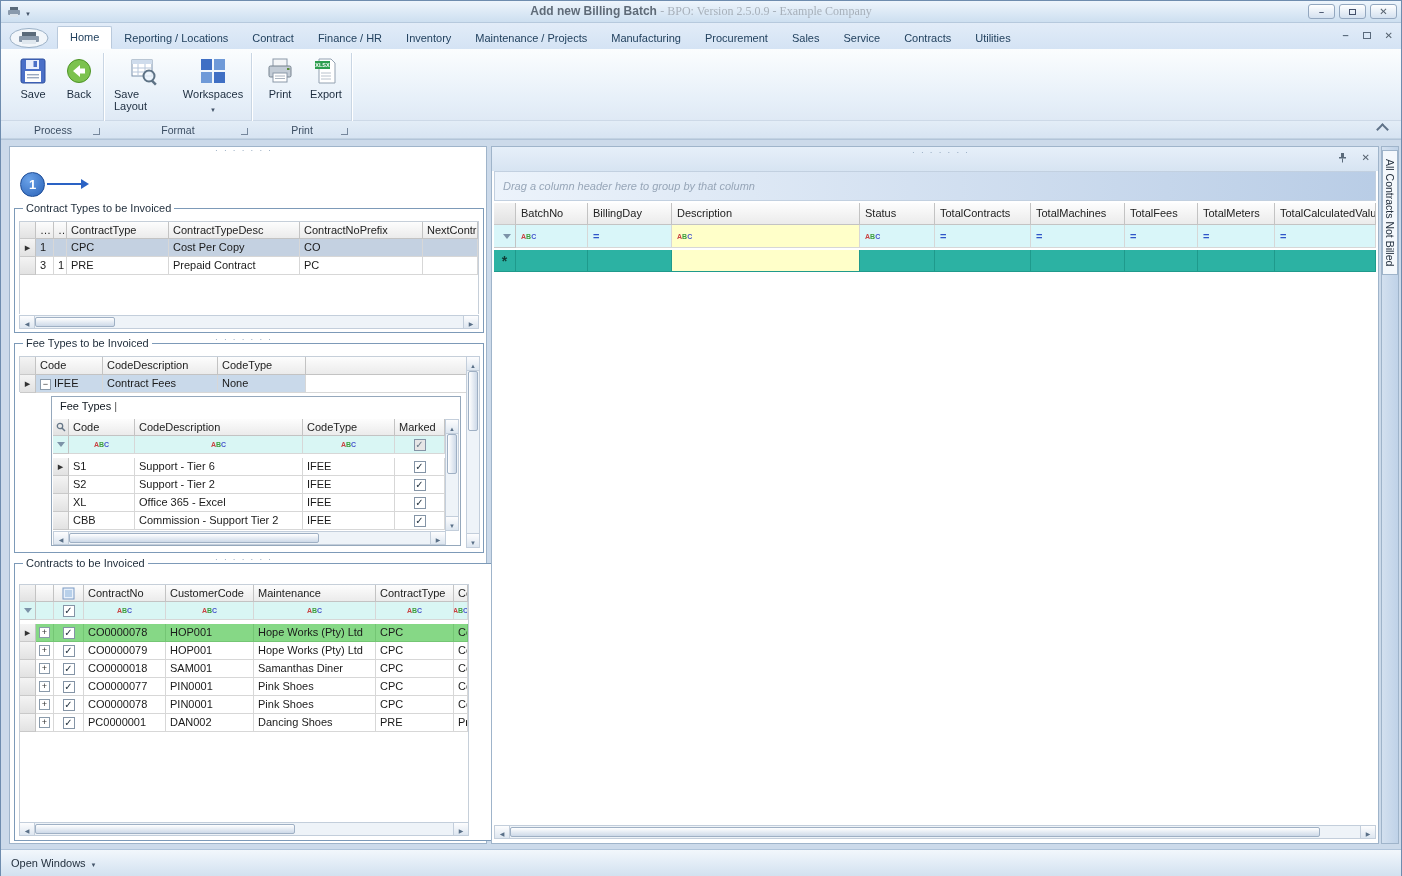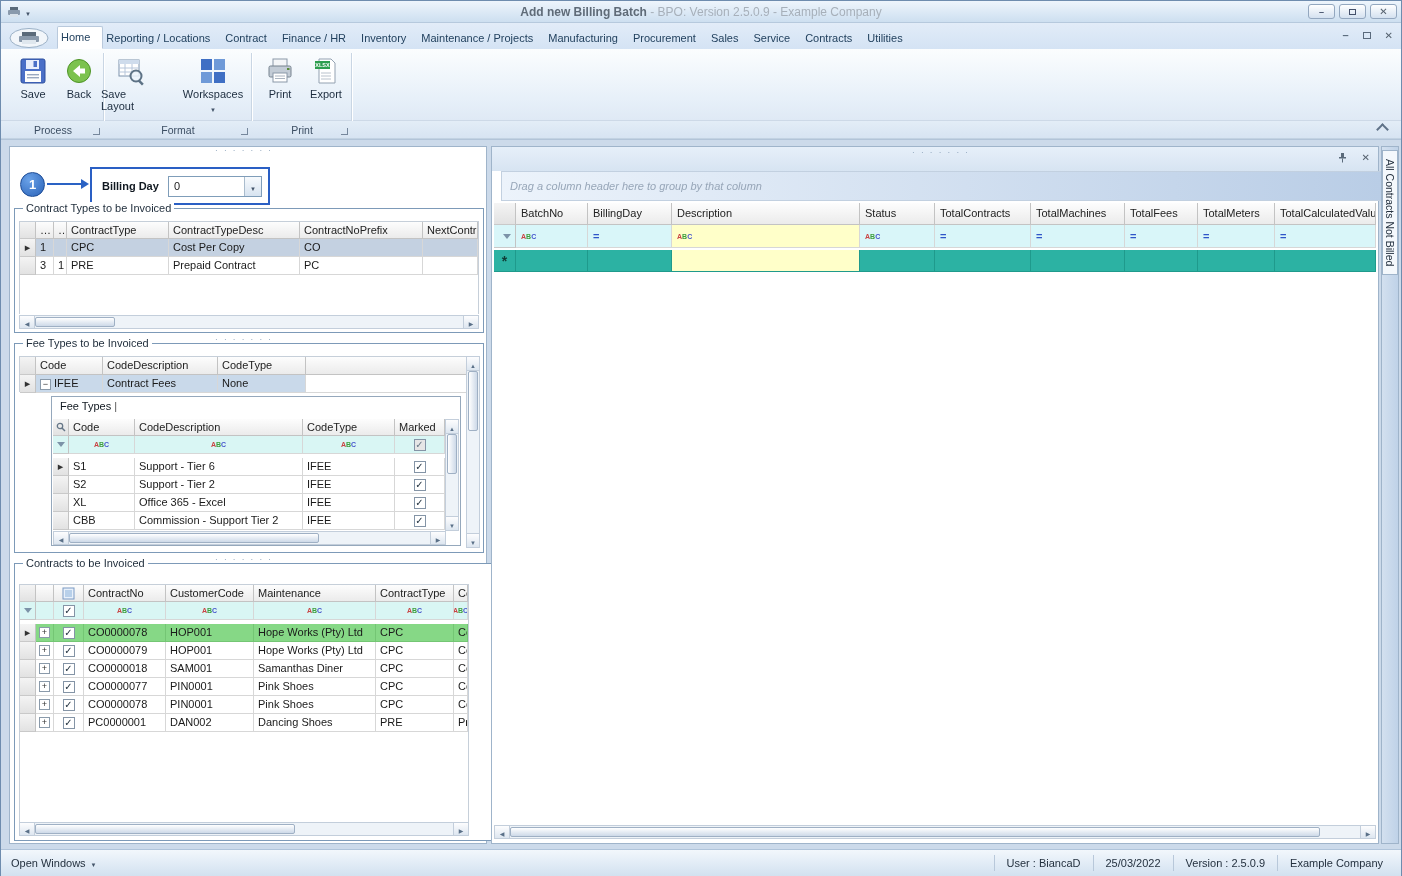--- a/index.html
+++ b/index.html
@@ -7,32 +7,32 @@
   body { font-family:"Liberation Sans","DejaVu Sans",sans-serif; font-size:11px; color:#1a1a1a; background:#cfdded; overflow:hidden; }
   #window { position:absolute; inset:0; border:1px solid #6e8cae; background:#cfdded; }
 
   
   #titlebar { position:absolute; left:0; top:0; width:1400px; height:22px;
     background:linear-gradient(#eef5fc,#cddff0); border-bottom:1px solid #b6c9dd;
     display:flex; align-items:center; }
   #qat { display:flex; align-items:center; gap:4px; padding-left:6px; }
   #title-text { position:absolute; left:0; right:0; text-align:center; font-size:12px; }
   #title-text .t1 { font-weight:bold; color:#5f6b78; }
-  #title-text .t2 { color:#a7b0ba; }
+  #title-text .t2 { color:#a7b0ba;font-family:Liberation Serif, serif; }
   #winbtns { position:absolute; right:4px; top:3px; display:flex; gap:4px; }
   .win-btn { width:27px; height:15px; border:1px solid #93a7bf; border-radius:3px;
     background:linear-gradient(#ffffff,#d4e1f0); color:#44506a; font-size:9px;
     display:flex; align-items:center; justify-content:center; }
   .win-btn .sq { width:7px; height:6px; border:1px solid #44506a; display:block; }
 
   
   #ribbontabs { position:absolute; left:0; top:22px; width:1400px; height:26px;
     background:linear-gradient(#e2ecf8,#d4e3f4); display:flex; align-items:flex-end; }
   #applogo { margin:0 8px 1px 8px; }
-  .rtab { padding:4px 12px 5px 3px; color:#23425f; white-space:nowrap; }
+  .rtab { padding:4px 12px 5px 12px; color:#23425f; white-space:nowrap; }
   .rtab.active { background:#fff; border:1px solid #b9c9dc; border-bottom:1px solid #fff;
     border-radius:2px 2px 0 0; }
   #ribwin { position:absolute; right:8px; top:6px; display:flex; gap:14px; color:#5a6a7c; align-items:center; }
   #ribwin .sq { width:8px; height:7px; border:1px solid #5a6a7c; display:block; }
 
   
   #ribbonbody { position:absolute; left:0; top:48px; width:1400px; height:72px;
     background:linear-gradient(#fbfdfe,#e7f0f9 70%,#dfe9f5); border-bottom:1px solid #cdd9e7;padding-left:48px; }
   .rbtn { position:absolute; top:3px; height:64px; display:flex; flex-direction:column;
     align-items:center; gap:2px; padding-top:3px; color:#1c2c3e; border:1px solid transparent; border-radius:3px; }
@@ -136,21 +136,21 @@
   #fee-detail { position:absolute; left:36px; top:52px; width:410px; height:150px;
     background:#fff; border:1px solid #95a8bc; }
   #fee-detail .tab-cap { position:absolute; left:8px; top:3px; color:#101820; }
   #fee-detail .tab-cap::after { content:"|"; color:#555; margin-left:3px; }
 
   
   #dockhead { position:absolute; left:0; top:0; width:886px; height:24px; background:linear-gradient(#e6eff9,#d7e4f2); }
   #dockhead .tools { position:absolute; right:8px; top:4px; display:flex; gap:14px; align-items:center; }
   #groupby { position:absolute; left:2px; top:24px; width:882px; height:30px;
     background:linear-gradient(90deg,#ecf3fb,#b9cde6); border:1px solid #c2d0e0;
-    display:flex; align-items:center;margin-left:7px; }
+    display:flex; align-items:center; }
   #groupby span { font-style:italic; color:#97a6b8; padding-left:8px; }
   .bhead { height:22px; }
   .bhead .hdr { padding:4px 5px; }
   .bfilter { height:23px; }
   .bfilter .cell { background:#d9f6f9; display:flex; align-items:center; padding-left:5px; }
   .bfilter .cell.ylw, .newrow .cell.ylw { background:#ffffc9; }
   .newrow { height:22px; }
   .newrow .cell { background:#2cb2a3; border-right:1px solid #1f9a8c; border-bottom:1px solid #1f9a8c; }
   .newrow .ind { background:#2cb2a3; border-color:#1f9a8c; }
 
@@ -232,21 +232,21 @@
       <span>Save</span>
     </div>
     <div class="rbtn" style="left:56px;width:44px">
       <svg width="30" height="30" viewBox="0 0 30 30">
           <circle cx="15" cy="15" r="11.5" fill="#7cc24e" stroke="#4e9427"></circle>
           <path d="M16 9 l-7 6 7 6 v-3.5 h5 v-5 h-5 z" fill="#fff"></path>
         </svg>
       <span>Back</span>
     </div>
     <div class="rsep" style="left:102px"></div>
-    <div class="rbtn" style="left:99px;width:62px">
+    <div class="rbtn" style="left:112px;width:62px">
       <svg width="30" height="30" viewBox="0 0 30 30">
           <rect x="3" y="4" width="20" height="16" fill="#fff" stroke="#7d92ab"></rect>
           <rect x="3" y="4" width="20" height="4" fill="#cfdcec"></rect>
           <path d="M3 12 h20 M3 16 h20 M9 8 v12 M16 8 v12" stroke="#b7c6da" fill="none"></path>
           <circle cx="20" cy="20" r="5.5" fill="rgba(235,243,252,0.85)" stroke="#5d7285" stroke-width="2"></circle>
           <rect x="23.5" y="23.5" width="6" height="2.5" transform="rotate(45 23.5 23.5)" fill="#5d7285"></rect>
         </svg>
       <span>Save Layout</span>
     </div>
     <div class="rbtn" style="left:178px;width:68px">
@@ -298,29 +298,20 @@
   <div id="chev-collapse"></div>
 
   <div id="main">
 
     <div id="left-panel">
       <span class="splitter-dots" style="left:205px;top:-1px">· · · · · · ·</span>
 
       <div id="badge">1</div>
       <div id="step-arrow"></div>
 
-      <div id="bd-box">
-        <span class="lbl">Billing Day</span>
-        <div class="combo">
-          <span class="val">0</span>
-          <span class="dbtn">
-              <span class="i-dd"></span>
-            </span>
-        </div>
-      </div>
 
       <div class="groupbox" style="left:4px;top:61px;width:470px;height:125px">
         <span class="gb-title">Contract Types to be Invoiced</span>
         <div class="grid" style="left:4px;top:12px;width:460px;height:93px">
           <div class="grow h17">
             <div class="cell ind ct-c0"></div>
             <div class="cell hdr ct-c1">…</div>
             <div class="cell hdr ct-c2">…</div>
             <div class="cell hdr ct-c3">ContractType</div>
             <div class="cell hdr ct-c4">ContractTypeDesc</div>
@@ -725,21 +716,15 @@
     <div id="side-strip">
       <div class="side-tab">All Contracts Not Billed</div>
     </div>
   </div>
 
   <div id="statusbar">
     <div class="lft">
       <span>Open Windows</span>
       <span class="i-dd"></span>
     </div>
-    <div class="rgt">
-      <span class="itm">User : BiancaD</span>
-      <span class="itm">25/03/2022</span>
-      <span class="itm">Version : 2.5.0.9</span>
-      <span class="itm">Example Company</span>
-    </div>
   </div>
 
 </div>
 
 </body></html>

